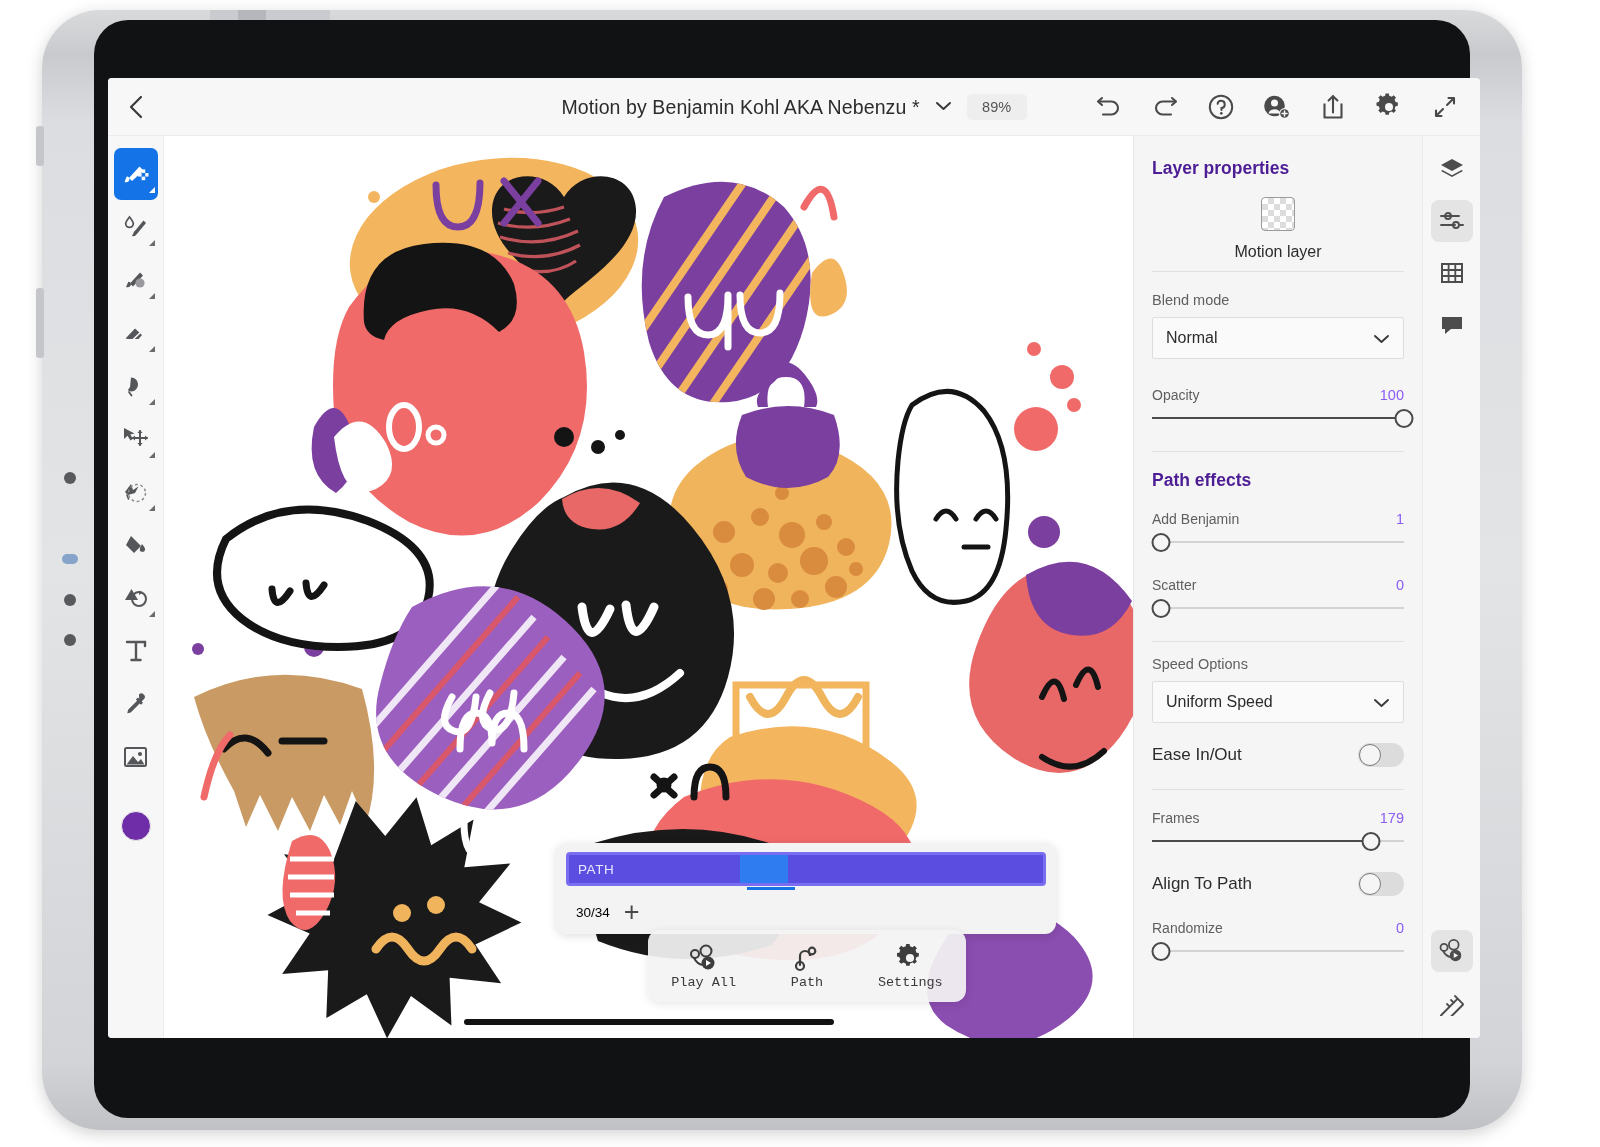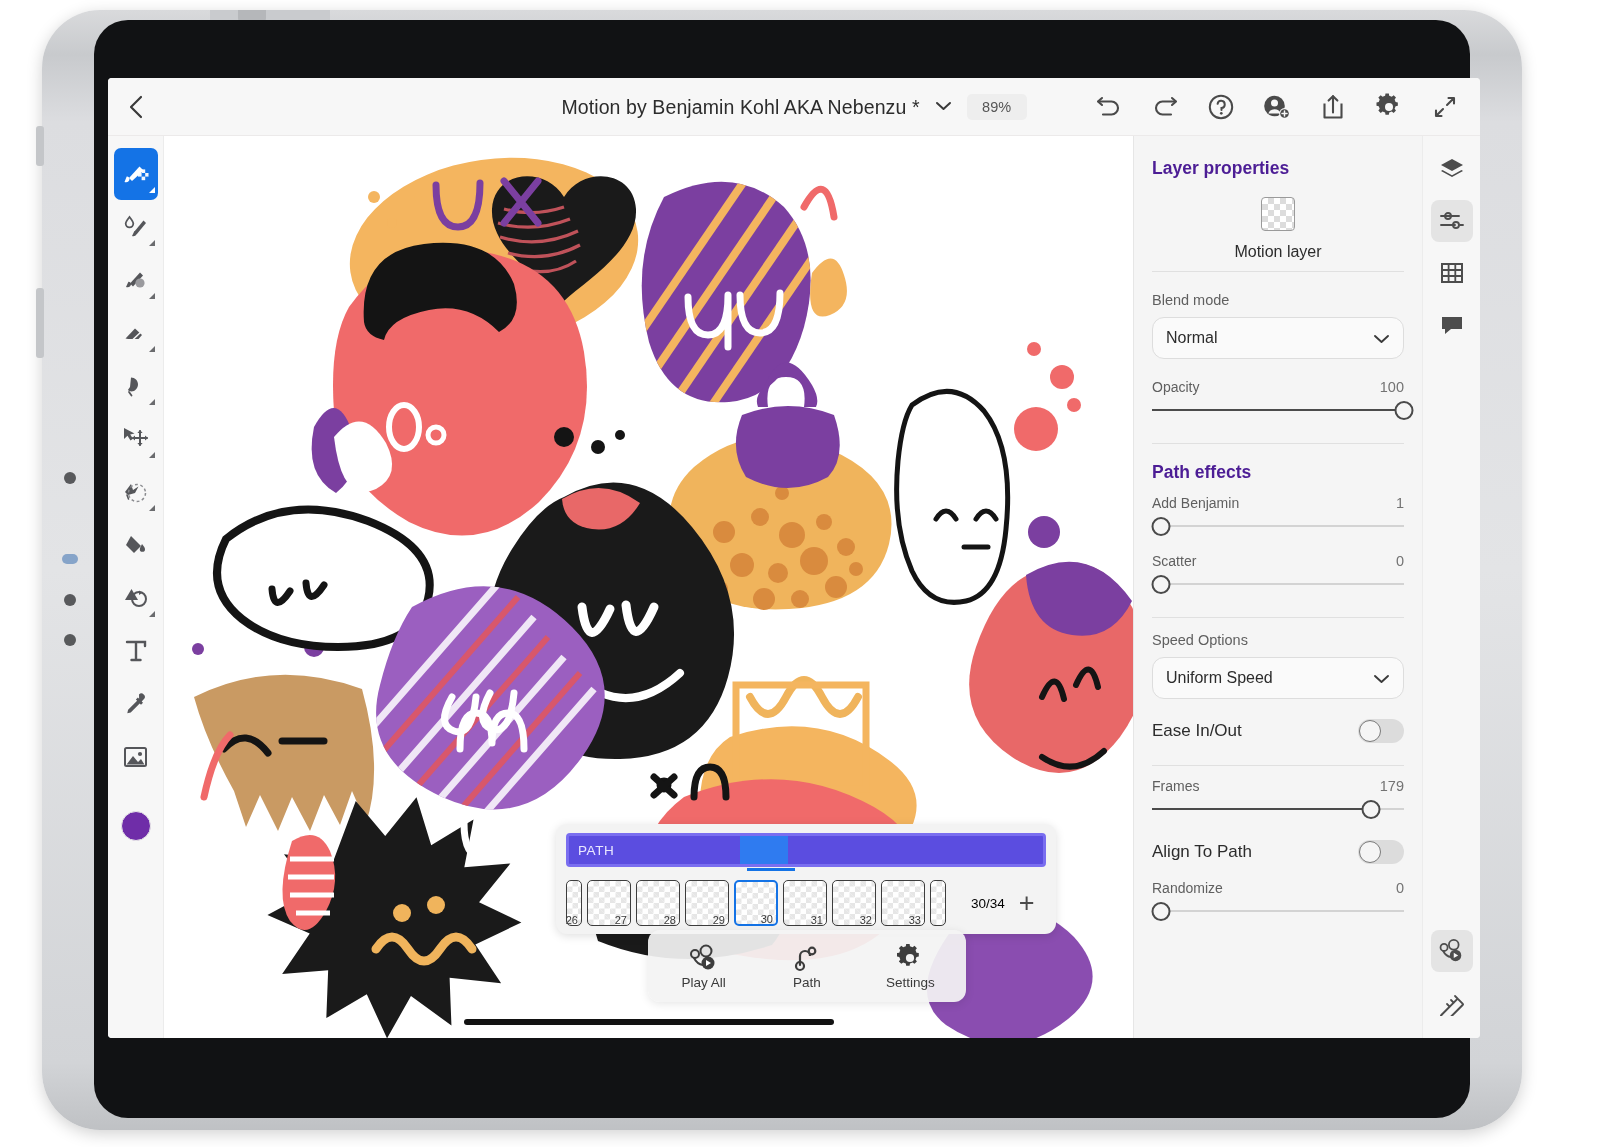--- a/index.html
+++ b/index.html
@@ -105,26 +105,26 @@
     width:34px;height:34px;border-radius:4px;border:1px solid #9a9a9a;
     background-image:
       linear-gradient(45deg,#dcdcdc 25%,transparent 25%,transparent 75%,#dcdcdc 75%),
       linear-gradient(45deg,#dcdcdc 25%,transparent 25%,transparent 75%,#dcdcdc 75%);
     background-size:12px 12px; background-position:0 0,6px 6px; background-color:#fff;
   }
   .layer-name { font-size:16px; color:#2c2c2c; }
   .fld-label { font-size:14.5px; color:#5f5f5f; margin-top:20px; }
   .select {
     margin-top:9px; width:100%; height:42px; background:#fafafa; border:1px solid #dddddd;
-    border-radius:12px; display:flex; align-items:center; justify-content:space-between;
+    border-radius:2px; display:flex; align-items:center; justify-content:space-between;
     padding:0 13px; font-size:16px; color:#2c2c2c; cursor:pointer;
   }
   .row-lv { display:flex; justify-content:space-between; align-items:baseline; margin-top:20px;}
   .lv-l { font-size:14px; color:#5f5f5f;}
-  .lv-v { font-size:14.5px; color:#737373;}
+  .lv-v { font-size:14.5px; color:#8b5cf6;margin-top:8px;}
   .slider { position:relative; height:22px; margin-top:4px; }
   .strack { position:absolute; left:0; right:0; top:10px; height:2px; background:#d3d3d3;}
   .sfill  { position:absolute; left:0; top:10px; height:2px; background:#4b4b4b;}
   .sknob  { position:absolute; top:2px; width:19px;height:19px;border-radius:50%;
             background:#f5f5f5;border:2px solid #4a4a4a; transform:translateX(-50%); cursor:pointer;}
   .divider { height:1px;background:#e0e0e0; margin-top:22px;}
   .toggle-row{ display:flex; align-items:center; justify-content:space-between; margin-top:20px;}
   .tg-label{ font-size:17px;color:#2c2c2c;}
   .toggle { width:46px;height:24px;border-radius:12px;background:#dcdcdc; position:relative; cursor:pointer;}
   .toggle .tknob{ position:absolute; left:1px; top:1px; width:22px;height:22px;border-radius:50%;
@@ -172,21 +172,21 @@
   .add-frame{ margin-left:14px; font-size:27px; color:#4a4a4a; line-height:1; cursor:pointer;}
 
   
   .bottombar{
     position:absolute; left:540px; bottom:36px; width:318px; height:72px;
     background:rgba(243,243,243,.93); border-radius:12px;
     box-shadow:0 2px 10px rgba(0,0,0,.1);
     display:flex; align-items:center; justify-content:space-around; padding:6px 4px 4px;
   }
   .bbitem{ display:flex;flex-direction:column;align-items:center;gap:3px;cursor:pointer;color:#3d3d3d; width:94px;}
-  .bblabel{ font-size:13.5px;color:#3a3a3a;}
+  .bblabel{ font-size:13.5px;color:#3a3a3a;font-family:Liberation Mono, monospace;}
 </style>
 </head>
 <body>
 
 <div id="root">
 
   <div class="tablet-body">
     <div class="tablet-top-nub"></div>
     <div class="tablet-top-nub2"></div>
     <div class="tablet-inner"></div>
@@ -559,47 +559,20 @@
 
     <div class="timeline">
       <div class="pathbar">
         <span class="sel"></span>
         <span class="lbl">PATH</span>
       </div>
       <div style="position:relative;height:5px">
         <span class="sel-tick-bot" style="top:1px;left:181px"></span>
       </div>
       <div class="frames-row">
-        <div class="frames-strip">
-          <div class="frame clip">
-            <span class="fnum">26</span>
-          </div>
-          <div class="frame">
-            <span class="fnum">27</span>
-          </div>
-          <div class="frame">
-            <span class="fnum">28</span>
-          </div>
-          <div class="frame">
-            <span class="fnum">29</span>
-          </div>
-          <div class="frame sel">
-            <span class="fnum">30</span>
-          </div>
-          <div class="frame">
-            <span class="fnum">31</span>
-          </div>
-          <div class="frame">
-            <span class="fnum">32</span>
-          </div>
-          <div class="frame">
-            <span class="fnum">33</span>
-          </div>
-          <div class="frame clip"></div>
-        </div>
         <span class="frame-count">30/34</span>
         <span class="add-frame">+</span>
       </div>
     </div>
 
     <div class="bottombar">
       <div class="bbitem">
         <svg width="34" height="28" viewBox="0 0 34 28">
           <circle cx="8" cy="10" r="4" fill="none" stroke="#3d3d3d" stroke-width="2"></circle>
           <circle cx="19" cy="7" r="5.5" fill="none" stroke="#3d3d3d" stroke-width="2"></circle>

